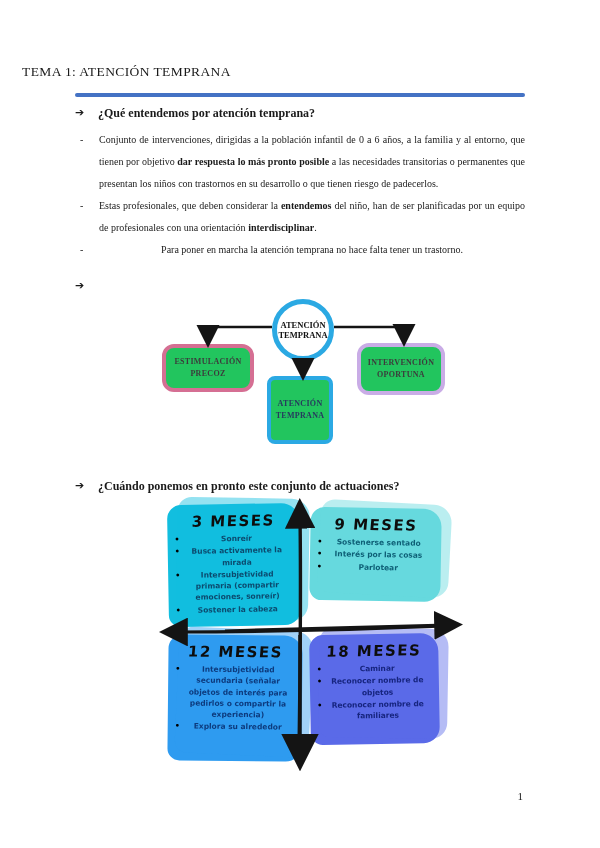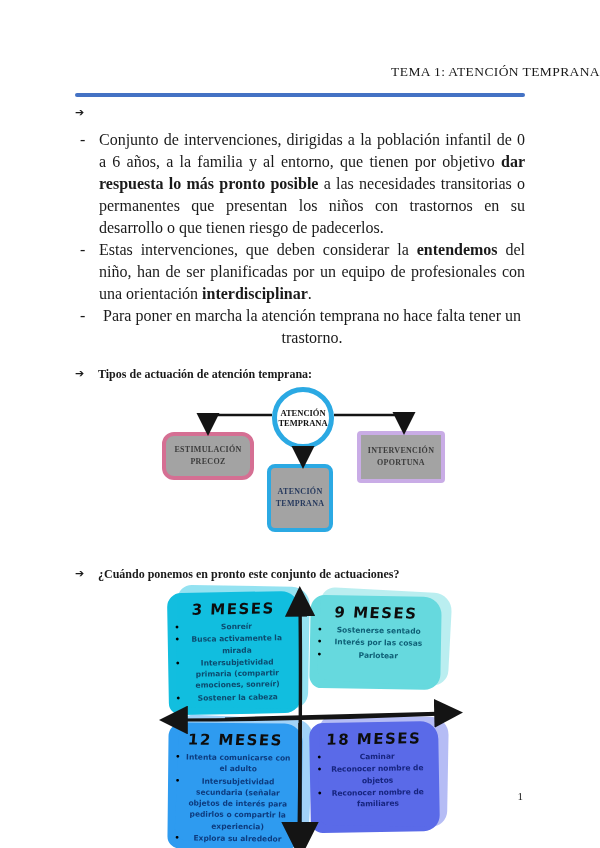--- a/index.html
+++ b/index.html
@@ -1,45 +1,45 @@
 <!DOCTYPE html>
 <html lang="es"><head>
 <meta charset="utf-8">
 <style>
   html,body{margin:0;padding:0;background:#ffffff;}
   .page{position:relative;width:600px;height:848px;background:#fff;overflow:hidden;
         font-family:"Liberation Serif",serif;color:#1a1a1a;}
-  .doc-title{position:absolute;top:64px;left:0;right:0;text-align:right;
-             font-size:13.5px;letter-spacing:.4px;font-weight:400;}
+  .doc-title{position:absolute;top:64px;left:0;right:0;text-align:left;
+             font-size:13.5px;letter-spacing:.4px;font-weight:400;padding-left:22px;}
   .accent-bar{position:absolute;top:93px;left:75px;width:450px;height:4px;border-radius:2px;}
   .body{position:absolute;left:75px;top:104px;width:450px;}
   .sec-heading{display:flex;gap:9px;font-weight:bold;font-size:12px;line-height:18px;margin:0;}
   .sec-heading .arrow{font-family:"DejaVu Sans",sans-serif;font-size:11px;flex:0 0 14px;}
   .h2{margin-top:16px;}
   .h3{margin-top:2px;}
-  ul.dash{margin:7px 0 0 0;padding:0;list-style:none;font-size:16px;line-height:22px;}
+  ul.dash{margin:7px 0 0 0;padding:0;list-style:none;font-size:10px;line-height:22px;}
   li.dash-item{position:relative;padding-left:24px;text-align:justify;}
   li.dash-item::before{content:"-";position:absolute;left:5px;top:0;}
   li.dash-item.last{text-align:center;}
   b{font-weight:bold;}
 
   
   .diagram1{position:relative;height:178px;margin-top:2px;
             font-family:Liberation Serif, serif;}
   .d1-svg{position:absolute;inset:0;z-index:3;}
   .circle{position:absolute;left:197px;top:2px;width:62px;height:62px;border-radius:50%;
           border:5px solid #2BA9E3;background:#fff;display:flex;align-items:center;justify-content:center;
           text-align:center;font-weight:bold;font-size:8.5px;line-height:1.2;color:#111;z-index:2;
           padding:2px;box-sizing:border-box;}
-  .tbox{position:absolute;background:#a3a3a3;border:4px solid;border-radius:10px;display:flex;
+  .tbox{position:absolute;background:#22c55e;border:4px solid;border-radius:10px;display:flex;
         align-items:center;justify-content:center;text-align:center;font-weight:bold;font-size:8px;
         line-height:1.5;color:#3c3c3c;box-sizing:border-box;padding:3px;z-index:2;letter-spacing:.3px;}
   .tbox.left{left:87px;top:47px;width:92px;height:48px;border-radius:12px;}
   .tbox.mid{left:192px;top:79px;width:66px;height:68px;border-radius:8px;color:#273a5e;}
-  .tbox.right{left:282px;top:46px;width:88px;height:52px;border-radius:4px;}
+  .tbox.right{left:282px;top:46px;width:88px;height:52px;border-radius:12px;}
 
   
   .diagram2{position:relative;height:278px;font-family:"DejaVu Sans",sans-serif;}
   .d2-svg{position:absolute;inset:0;z-index:5;}
   .card{position:absolute;border-radius:14px 18px 16px 12px;z-index:2;box-sizing:border-box;padding:6px 2px;}
   .card::before{content:"";position:absolute;inset:0;background:inherit;opacity:.45;
                 border-radius:inherit;transform:translate(9px,-6px) rotate(2deg);z-index:-1;}
   .card-title{text-align:center;font-weight:bold;font-size:15px;letter-spacing:1.5px;color:#0d0d0d;
               margin:2px 0 3px 0;transform:skewX(-4deg);}
   ul.card-list{margin:0;padding:0;list-style:none;font-size:7.5px;line-height:1.5;font-weight:bold;}
@@ -57,31 +57,31 @@
 
 <div class="page">
 
   <div class="doc-title">TEMA 1: ATENCIÓN TEMPRANA</div>
   <div class="accent-bar" style="background-color: rgb(68, 114, 196);"></div>
 
   <div class="body">
 
     <div class="sec-heading">
       <span class="arrow">➔</span>
+      <span>¿Qué entendemos por atención temprana?</span>
     </div>
 
     <ul class="dash">
       <li class="dash-item"><span>Conjunto de intervenciones, dirigidas a la población infantil de 0 a 6 años, a la familia y al entorno, que tienen por objetivo </span><b>dar respuesta lo más pronto posible</b><span> a las necesidades transitorias o permanentes que presentan los niños con trastornos en su desarrollo o que tienen riesgo de padecerlos.</span></li>
-      <li class="dash-item"><span>Estas intervenciones, que deben considerar la </span><b>entendemos</b><span> del niño, han de ser planificadas por un equipo de profesionales con una orientación </span><b>interdisciplinar</b><span>.</span></li>
+      <li class="dash-item"><span>Estas profesionales, que deben considerar la </span><b>entendemos</b><span> del niño, han de ser planificadas por un equipo de profesionales con una orientación </span><b>interdisciplinar</b><span>.</span></li>
       <li class="dash-item last"><span>Para poner en marcha la atención temprana no hace falta tener un trastorno.</span></li>
     </ul>
 
     <div class="sec-heading h2">
       <span class="arrow">➔</span>
-      <span>Tipos de actuación de atención temprana:</span>
     </div>
 
     <div class="diagram1">
       <svg class="d1-svg" width="450" height="178" viewBox="0 0 450 178">
         <defs>
           <marker id="ah" markerWidth="9" markerHeight="9" refX="4" refY="4.5" orient="auto">
             <path d="M0,0 L9,4.5 L0,9 z" fill="#141414"></path>
           </marker>
         </defs>
         <path d="M197,30 L133,30 L133,38" fill="none" stroke="#141414" stroke-width="2.6" marker-end="url(#ah)"></path>
@@ -138,21 +138,20 @@
         <ul class="card-list" style="color: rgb(14, 95, 118);">
             <li>Sostenerse sentado</li>
             <li>Interés por las cosas</li>
             <li>Parlotear</li>
           </ul>
       </div>
 
       <div class="card bl" style="background-color: rgb(46, 155, 240);">
         <div class="card-title">12 MESES</div>
         <ul class="card-list" style="color: rgb(13, 59, 126);">
-            <li>Intenta comunicarse con el adulto</li>
             <li>Intersubjetividad secundaria (señalar objetos de interés para pedirlos o compartir la experiencia)</li>
             <li>Explora su alrededor</li>
           </ul>
       </div>
 
       <div class="card br" style="background-color: rgb(90, 106, 232);">
         <div class="card-title">18 MESES</div>
         <ul class="card-list" style="color: rgb(22, 36, 126);">
             <li>Caminar</li>
             <li>Reconocer nombre de objetos</li>

